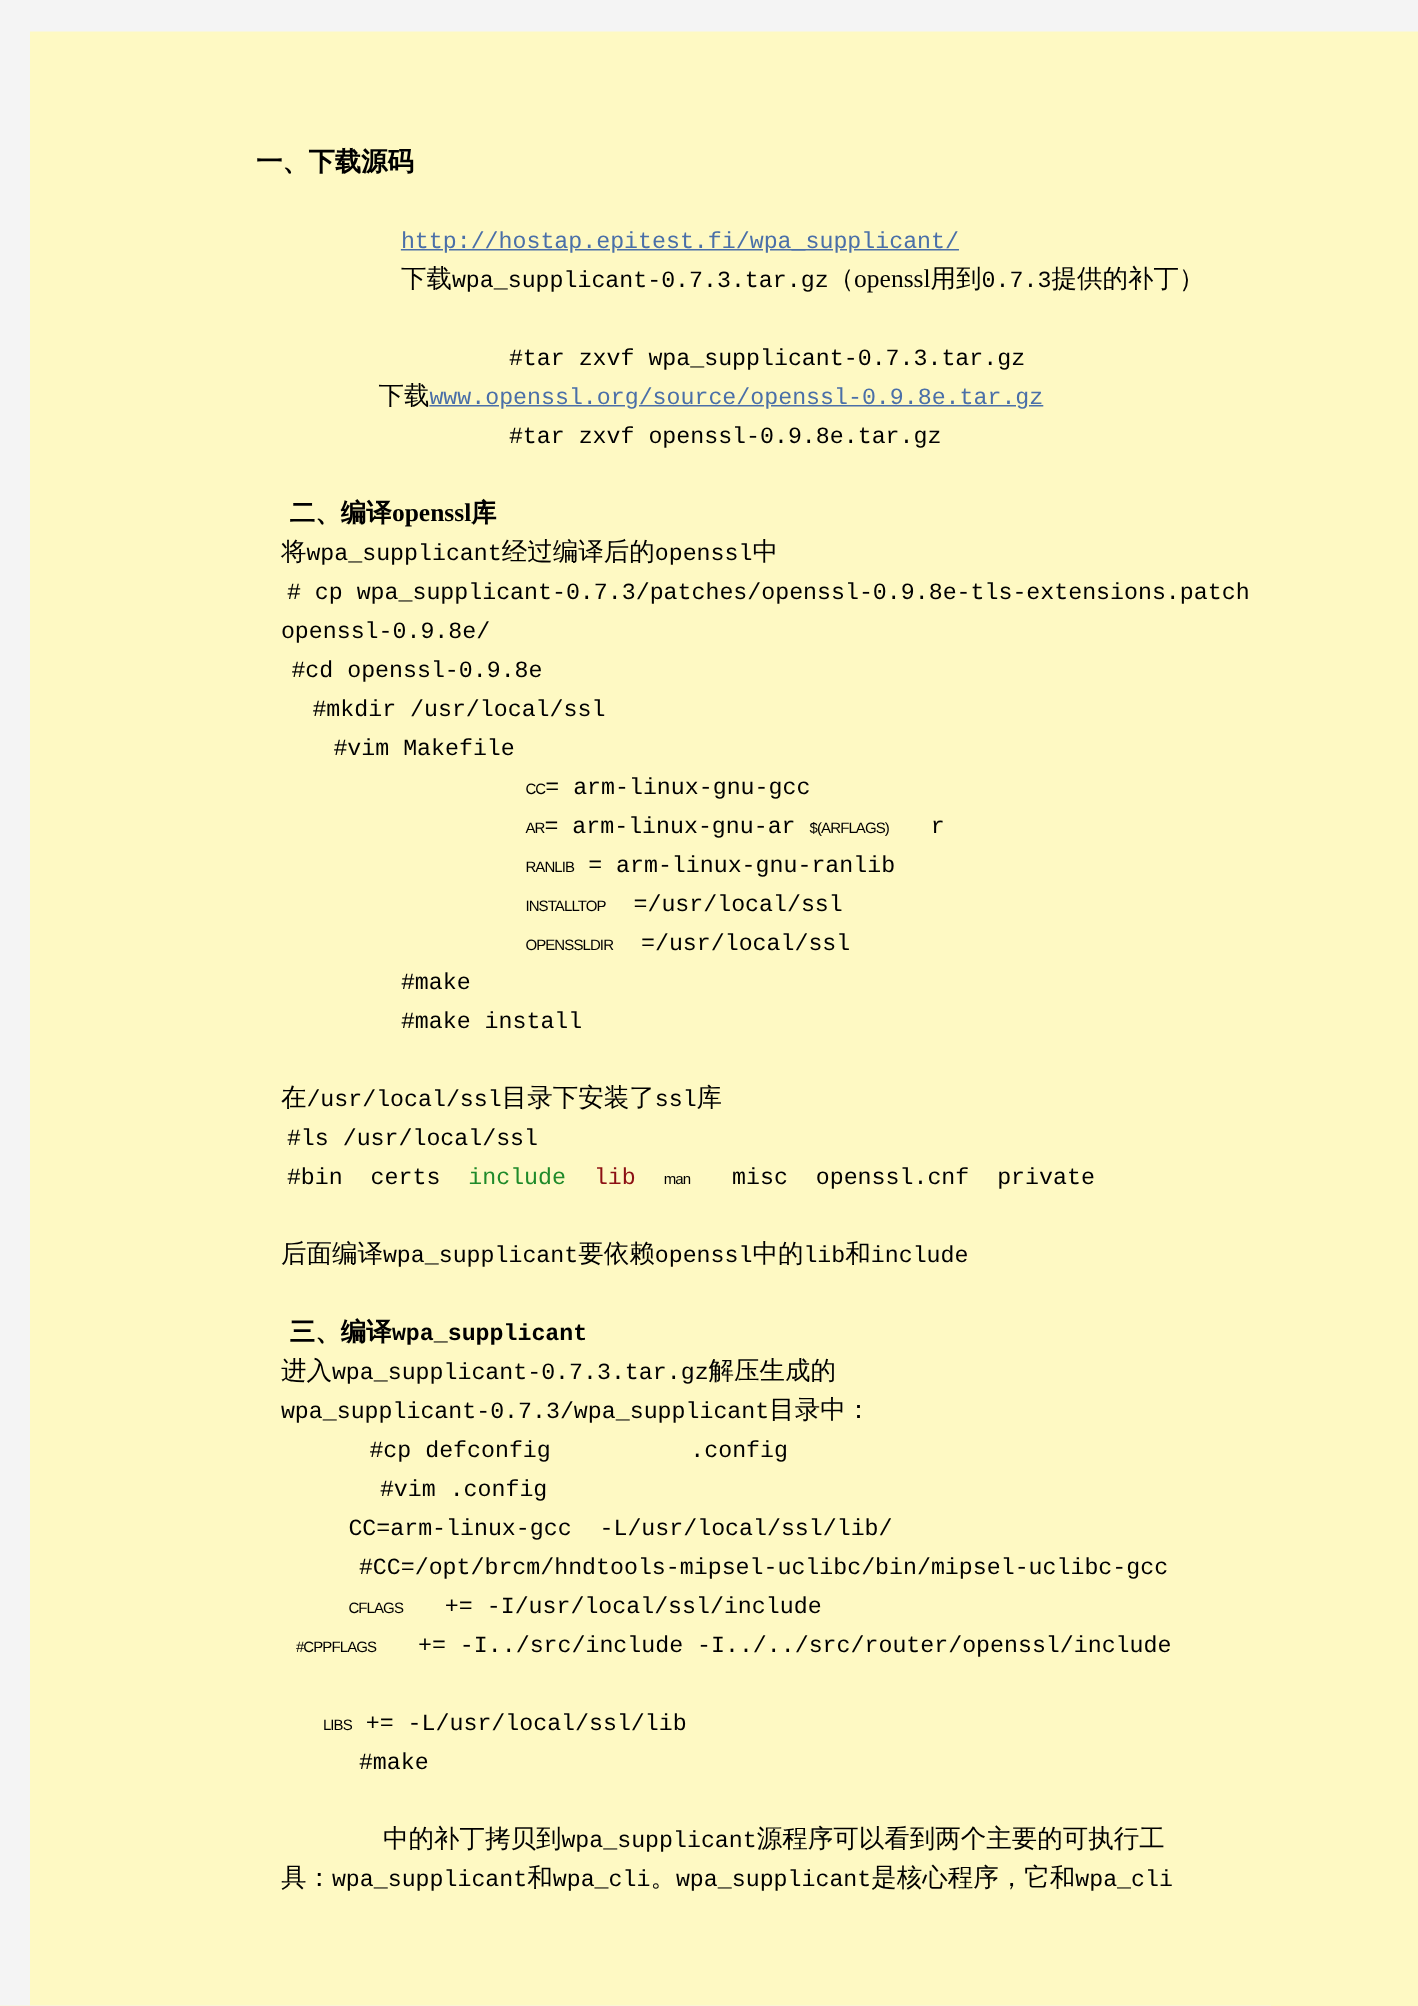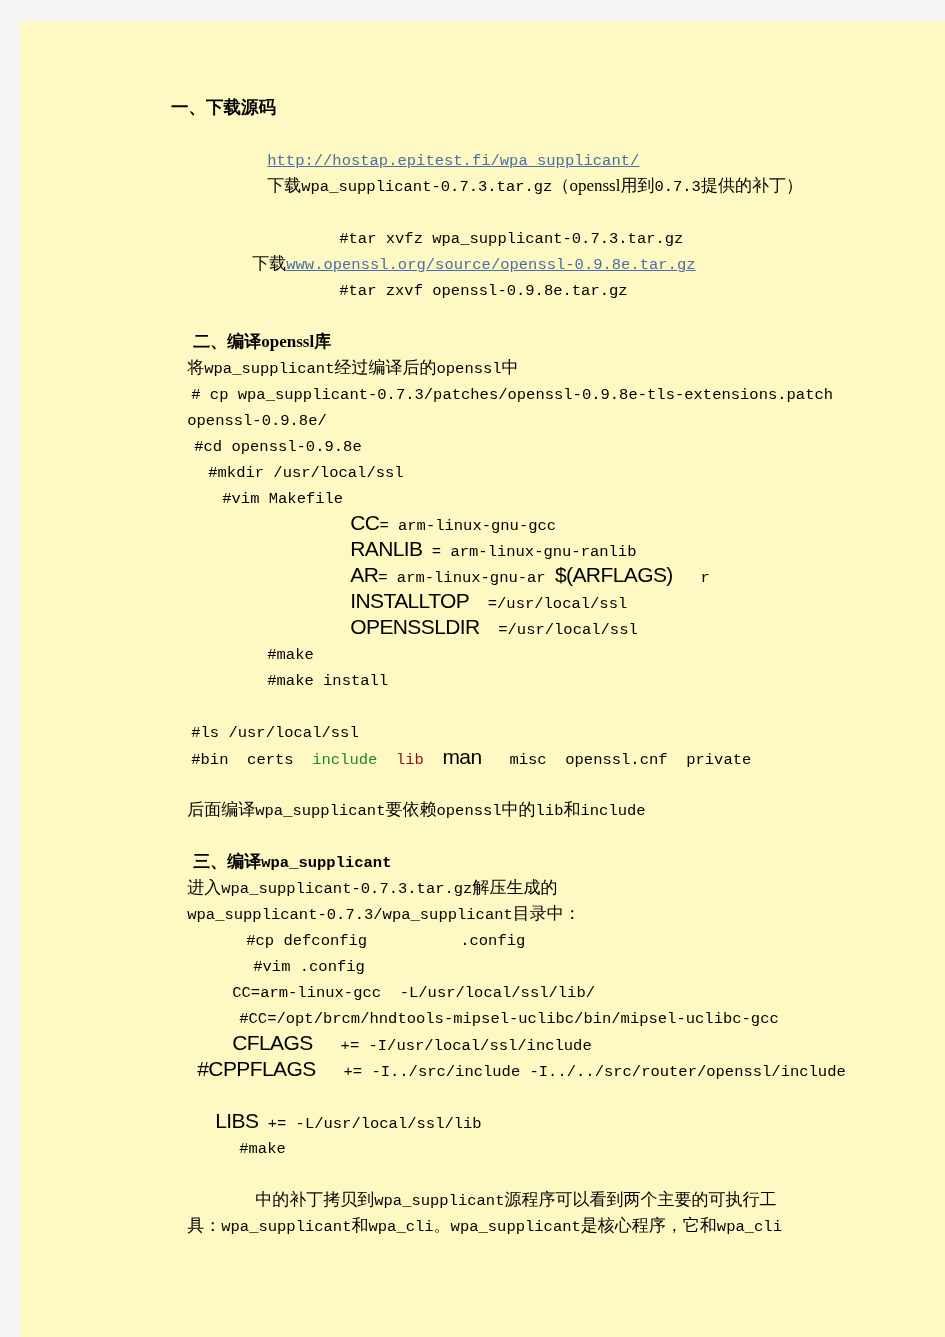--- a/index.html
+++ b/index.html
@@ -57,21 +57,21 @@
     text-decoration: underline;
     font-family: "Liberation Mono", "DejaVu Sans Mono", monospace;
     font-size: 15.5px;
     cursor: pointer;
     margin-top: 43px;
   }
   .green { color: #1f8a2a; }
   .darkred { color: #8c1014; }
   .cond {
     font-family: "Liberation Sans Narrow", "Liberation Sans", sans-serif;
-    font-size: 21px;
+    font-size: 10px;
     letter-spacing: -0.6px;
   }
   .blank { height: 26px; }
 </style>
 </head>
 <body>
 
 <div class="page">
   <div class="doc">
 
@@ -81,21 +81,21 @@
       <span class="link">http://hostap.epitest.fi/wpa_supplicant/</span>
     </div>
 
     <div class="line" style="margin-left:80px;">
       <span class="cn">下载</span><span class="mono">wpa_supplicant-0.7.3.tar.gz</span><span class="cn">（openssl</span><span class="cn">用到</span><span class="mono">0.7.3</span><span class="cn">提供的补丁）</span>
     </div>
 
     <div class="blank"></div>
 
     <div class="line" style="margin-left:152px;">
-      <span class="mono">#tar xvfz wpa_supplicant-0.7.3.tar.gz</span>
+      <span class="mono">#tar zxvf wpa_supplicant-0.7.3.tar.gz</span>
     </div>
 
     <div class="line" style="margin-left:65px;">
       <span class="cn">下载</span><span class="link">www.openssl.org/source/openssl-0.9.8e.tar.gz</span>
     </div>
 
     <div class="line" style="margin-left:152px;">
       <span class="mono">#tar zxvf openssl-0.9.8e.tar.gz</span>
     </div>
 
@@ -122,41 +122,44 @@
       <span class="mono">#mkdir /usr/local/ssl</span>
     </div>
     <div class="line" style="margin-left:35px;">
       <span class="mono">#vim Makefile</span>
     </div>
 
     <div class="line" style="margin-left:163px;">
       <span class="cond">CC</span><span class="mono">= arm-linux-gnu-gcc</span>
     </div>
     <div class="line" style="margin-left:163px;">
+      <span class="cond">AR</span><span class="mono">= arm-linux-gnu-ar</span><span class="mono"> </span><span class="cond">$(ARFLAGS)</span><span class="mono">   </span><span class="mono">r</span>
+    </div>
+    <div class="line" style="margin-left:163px;">
       <span class="cond">RANLIB</span><span class="mono"> </span><span class="mono">= arm-linux-gnu-ranlib</span>
     </div>
     <div class="line" style="margin-left:163px;">
-      <span class="cond">AR</span><span class="mono">= arm-linux-gnu-ar</span><span class="mono"> </span><span class="cond">$(ARFLAGS)</span><span class="mono">   </span><span class="mono">r</span>
-    </div>
-    <div class="line" style="margin-left:163px;">
       <span class="cond">INSTALLTOP</span><span class="mono">  </span><span class="mono">=/usr/local/ssl</span>
     </div>
     <div class="line" style="margin-left:163px;">
       <span class="cond">OPENSSLDIR</span><span class="mono">  </span><span class="mono">=/usr/local/ssl</span>
     </div>
 
     <div class="line" style="margin-left:80px;">
       <span class="mono">#make</span>
     </div>
     <div class="line" style="margin-left:80px;">
       <span class="mono">#make install</span>
     </div>
 
     <div class="blank"></div>
 
+    <div class="line" style="margin-left:0px;">
+      <span class="cn">在</span><span class="mono">/usr/local/ssl</span><span class="cn">目录下安装了</span><span class="mono">ssl</span><span class="cn">库</span>
+    </div>
     <div class="line" style="margin-left:4px;">
       <span class="mono">#ls /usr/local/ssl</span>
     </div>
     <div class="line" style="margin-left:4px;">
       <span class="mono">#bin</span><span class="mono">  </span><span class="mono">certs</span><span class="mono">  </span><span class="mono green">include</span><span class="mono">  </span><span class="mono darkred">lib</span><span class="mono">  </span><span class="cond">man</span><span class="mono">   </span><span class="mono">misc</span><span class="mono">  </span><span class="mono">openssl.cnf</span><span class="mono">  </span><span class="mono">private</span>
     </div>
 
     <div class="blank"></div>
 
     <div class="line" style="margin-left:0px;">

